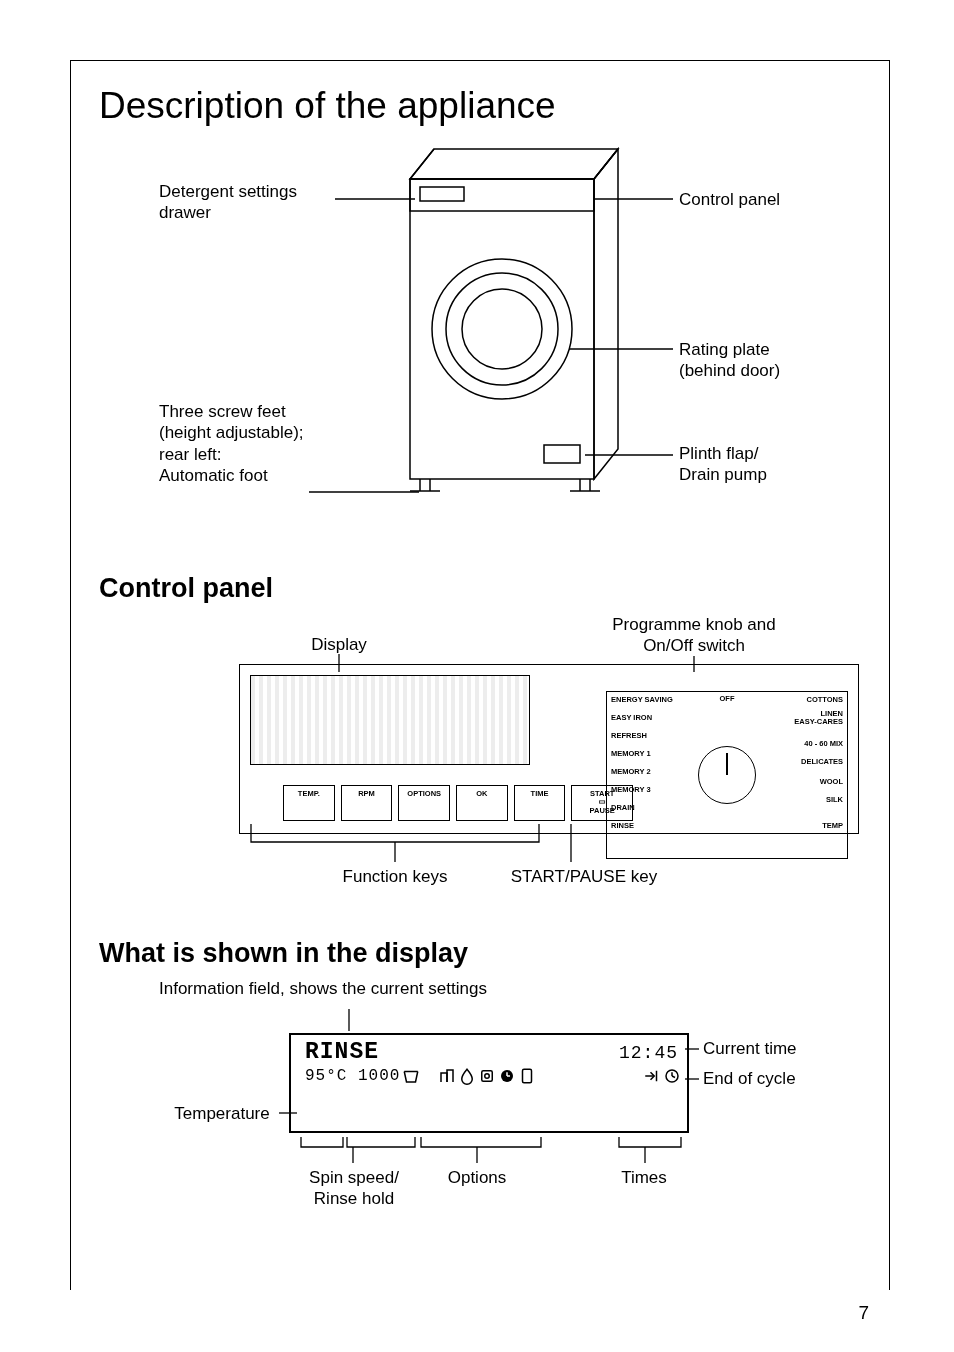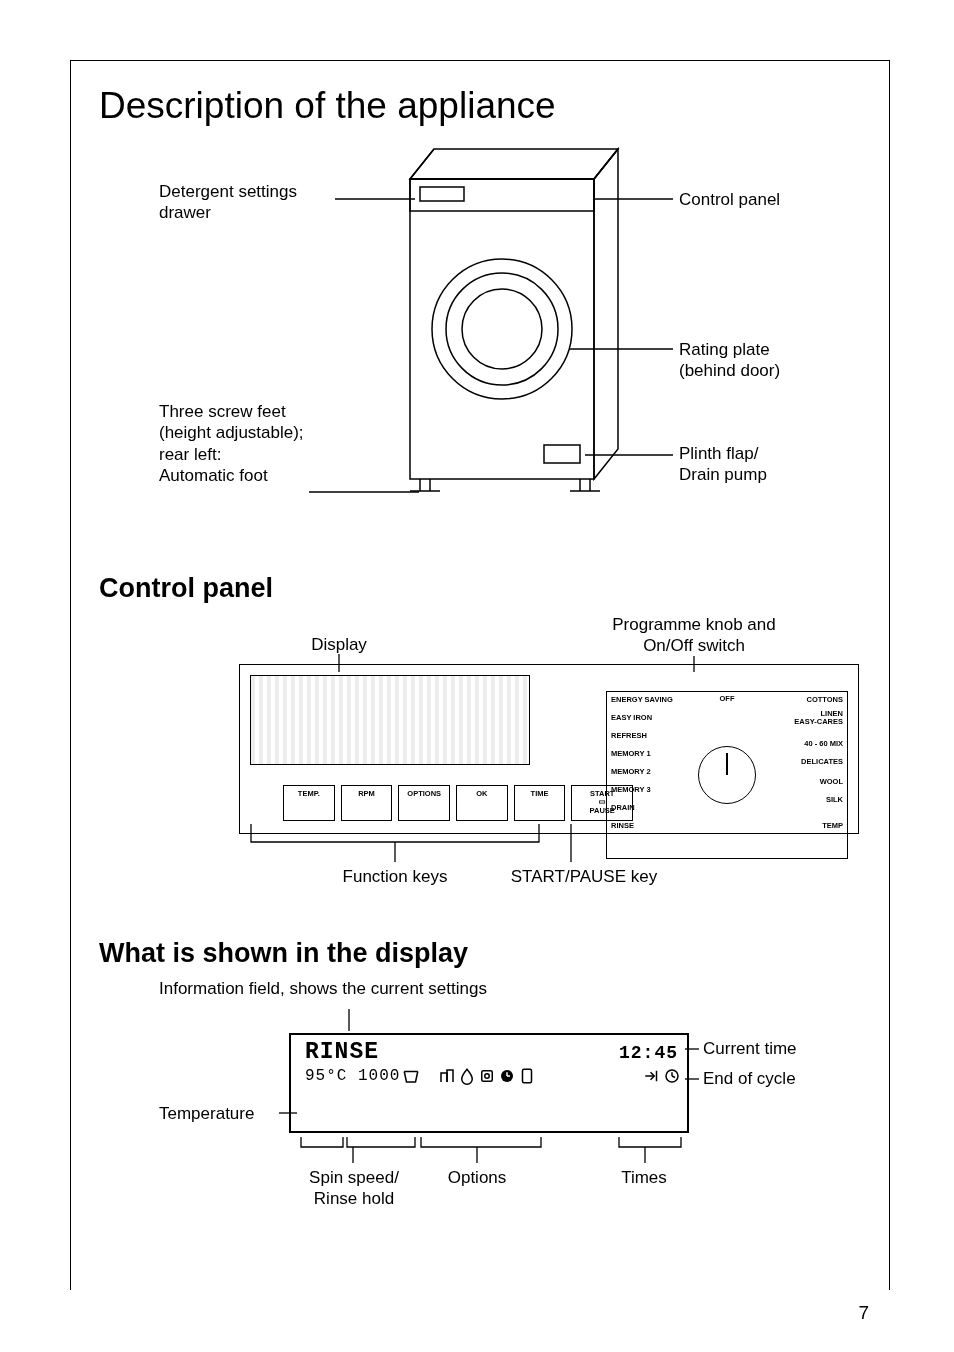--- a/index.html
+++ b/index.html
@@ -195,21 +195,20 @@
     flex: 1;
     font-size: 23px;
     letter-spacing: 1px;
   }
   .display-row .right {
     width: 68px;
     text-align: left;
     padding-right: 20px;
     font-size: 18px;
     letter-spacing: 1px;
-    font-weight: bold;
   }
   .display-row.r1 .left { font-weight: 700; }
   .display-row.r2 .left { font-size: 22px; }
   .display-icons-row {
     display: flex;
     align-items: center;
     gap: 2px;
     margin-top: 2px;
   }
   .display-icons-row .lead {
@@ -431,21 +430,21 @@
                   <line x1="12" y1="12" x2="12" y2="7"></line>
                   <line x1="12" y1="12" x2="16" y2="14"></line>
                 </g>
               </svg>
           </div>
         </div>
 
         <div class="callout" style="left:604px; top:35px">Current time</div>
         <div class="callout" style="left:604px; top:65px">End of cycle</div>
 
-        <div class="callout" style="left:60px; top:100px; text-align:left; width:110px">Temperature</div>
+        <div class="callout" style="left:68px; top:100px; text-align:center; width:110px">Temperature</div>
 
         <div class="callout callout-center" style="left:200px; top:164px; width:110px">Spin speed/
 Rinse hold</div>
         <div class="callout callout-center" style="left:338px; top:164px; width:80px">Options</div>
         <div class="callout callout-center" style="left:510px; top:164px; width:70px">Times</div>
 
         <svg style="position:absolute;left:0;top:0" width="780" height="240">
           <g class="leader">
 
             <line x1="250" y1="6" x2="250" y2="28"></line>

